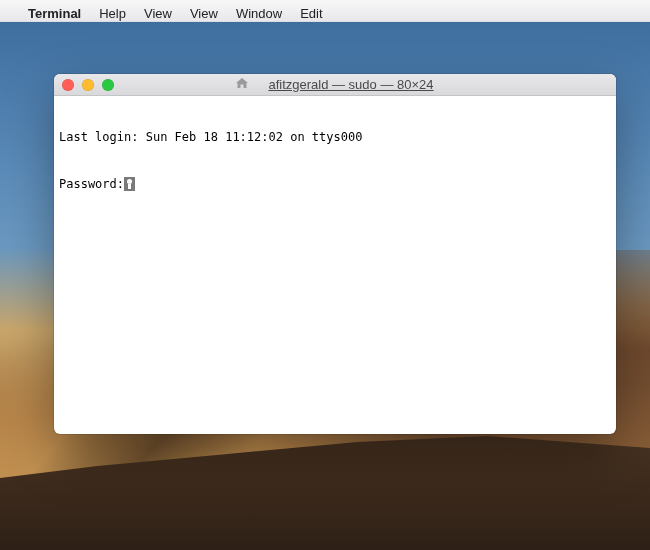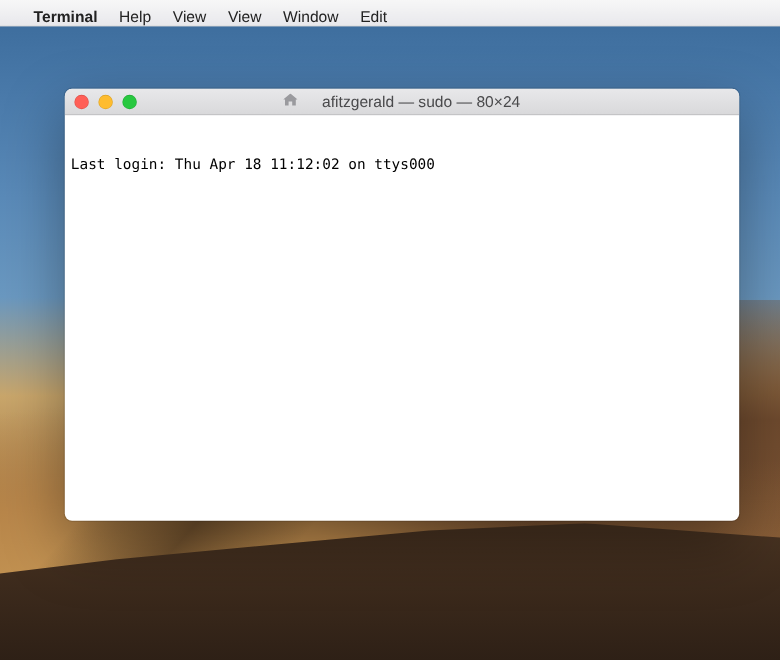--- a/index.html
+++ b/index.html
@@ -118,20 +118,21 @@
       position: absolute;
       left: 0; right: 0;
       text-align: center;
       font-size: 13px;
       color: #4a4a4c;
       display: flex;
       align-items: flex-end;
       justify-content: center;
       gap: 20px;
       pointer-events: none;
+      text-decoration: underline;
     }
     .titlebar-title .home-icon {
       font-size: 12px;
       color: #8a8a8e;
     }
 
     .term-body {
       padding: 3px 5px;
       font-family: "Menlo", "Monaco", monospace;
       font-size: 12px;
@@ -196,15 +197,16 @@
       <span class="home-icon">
         <svg width="12" height="11" viewBox="0 0 12 11">
             <path d="M6 0 L0 5 H1.5 V10 H4.5 V6.5 H7.5 V10 H10.5 V5 H12 Z" fill="#9a9a9e"></path>
           </svg>
       </span>
       <span>afitzgerald — sudo — 80×24</span>
     </div>
   </div>
 
   <div class="term-body">
-    <div class="term-line">Last login: Thu Apr 18 11:12:02 on ttys000</div>
+    <div class="term-line">Last login: Sun Feb 18 11:12:02 on ttys000</div>
+    <div class="term-line"><span>Password:</span><span class="key-cursor"></span></div>
   </div>
 </div>
 
 </body></html>

